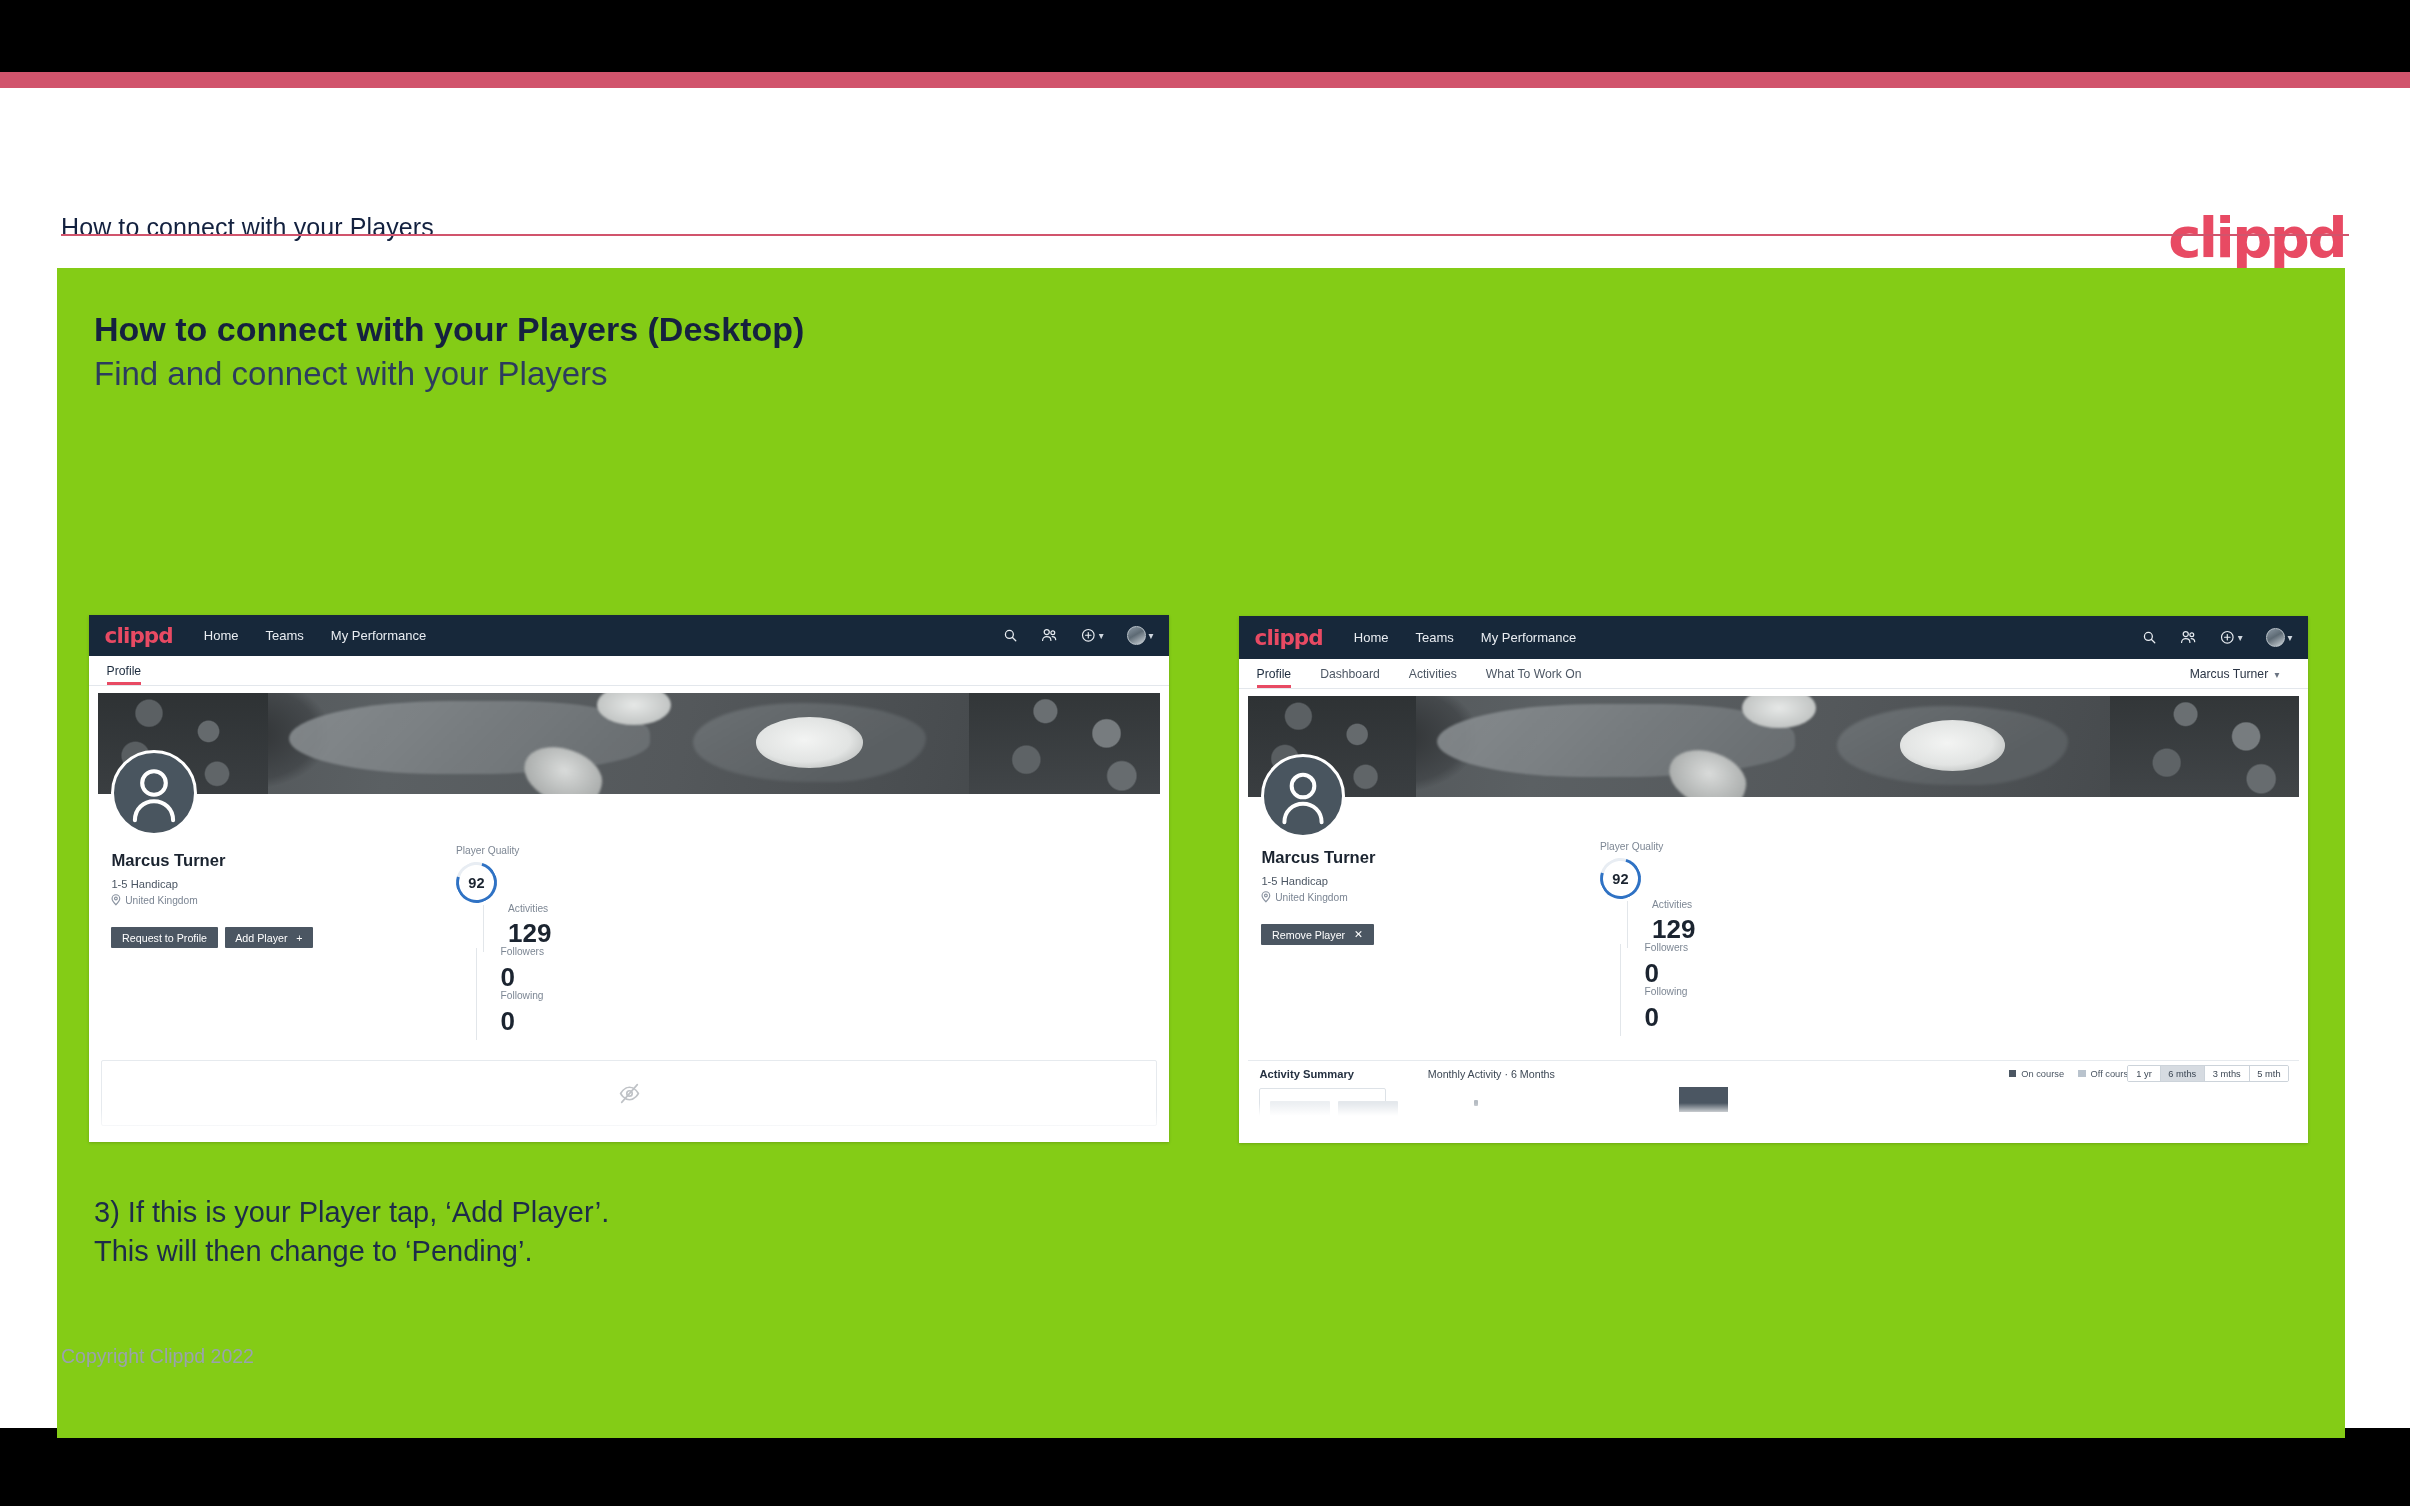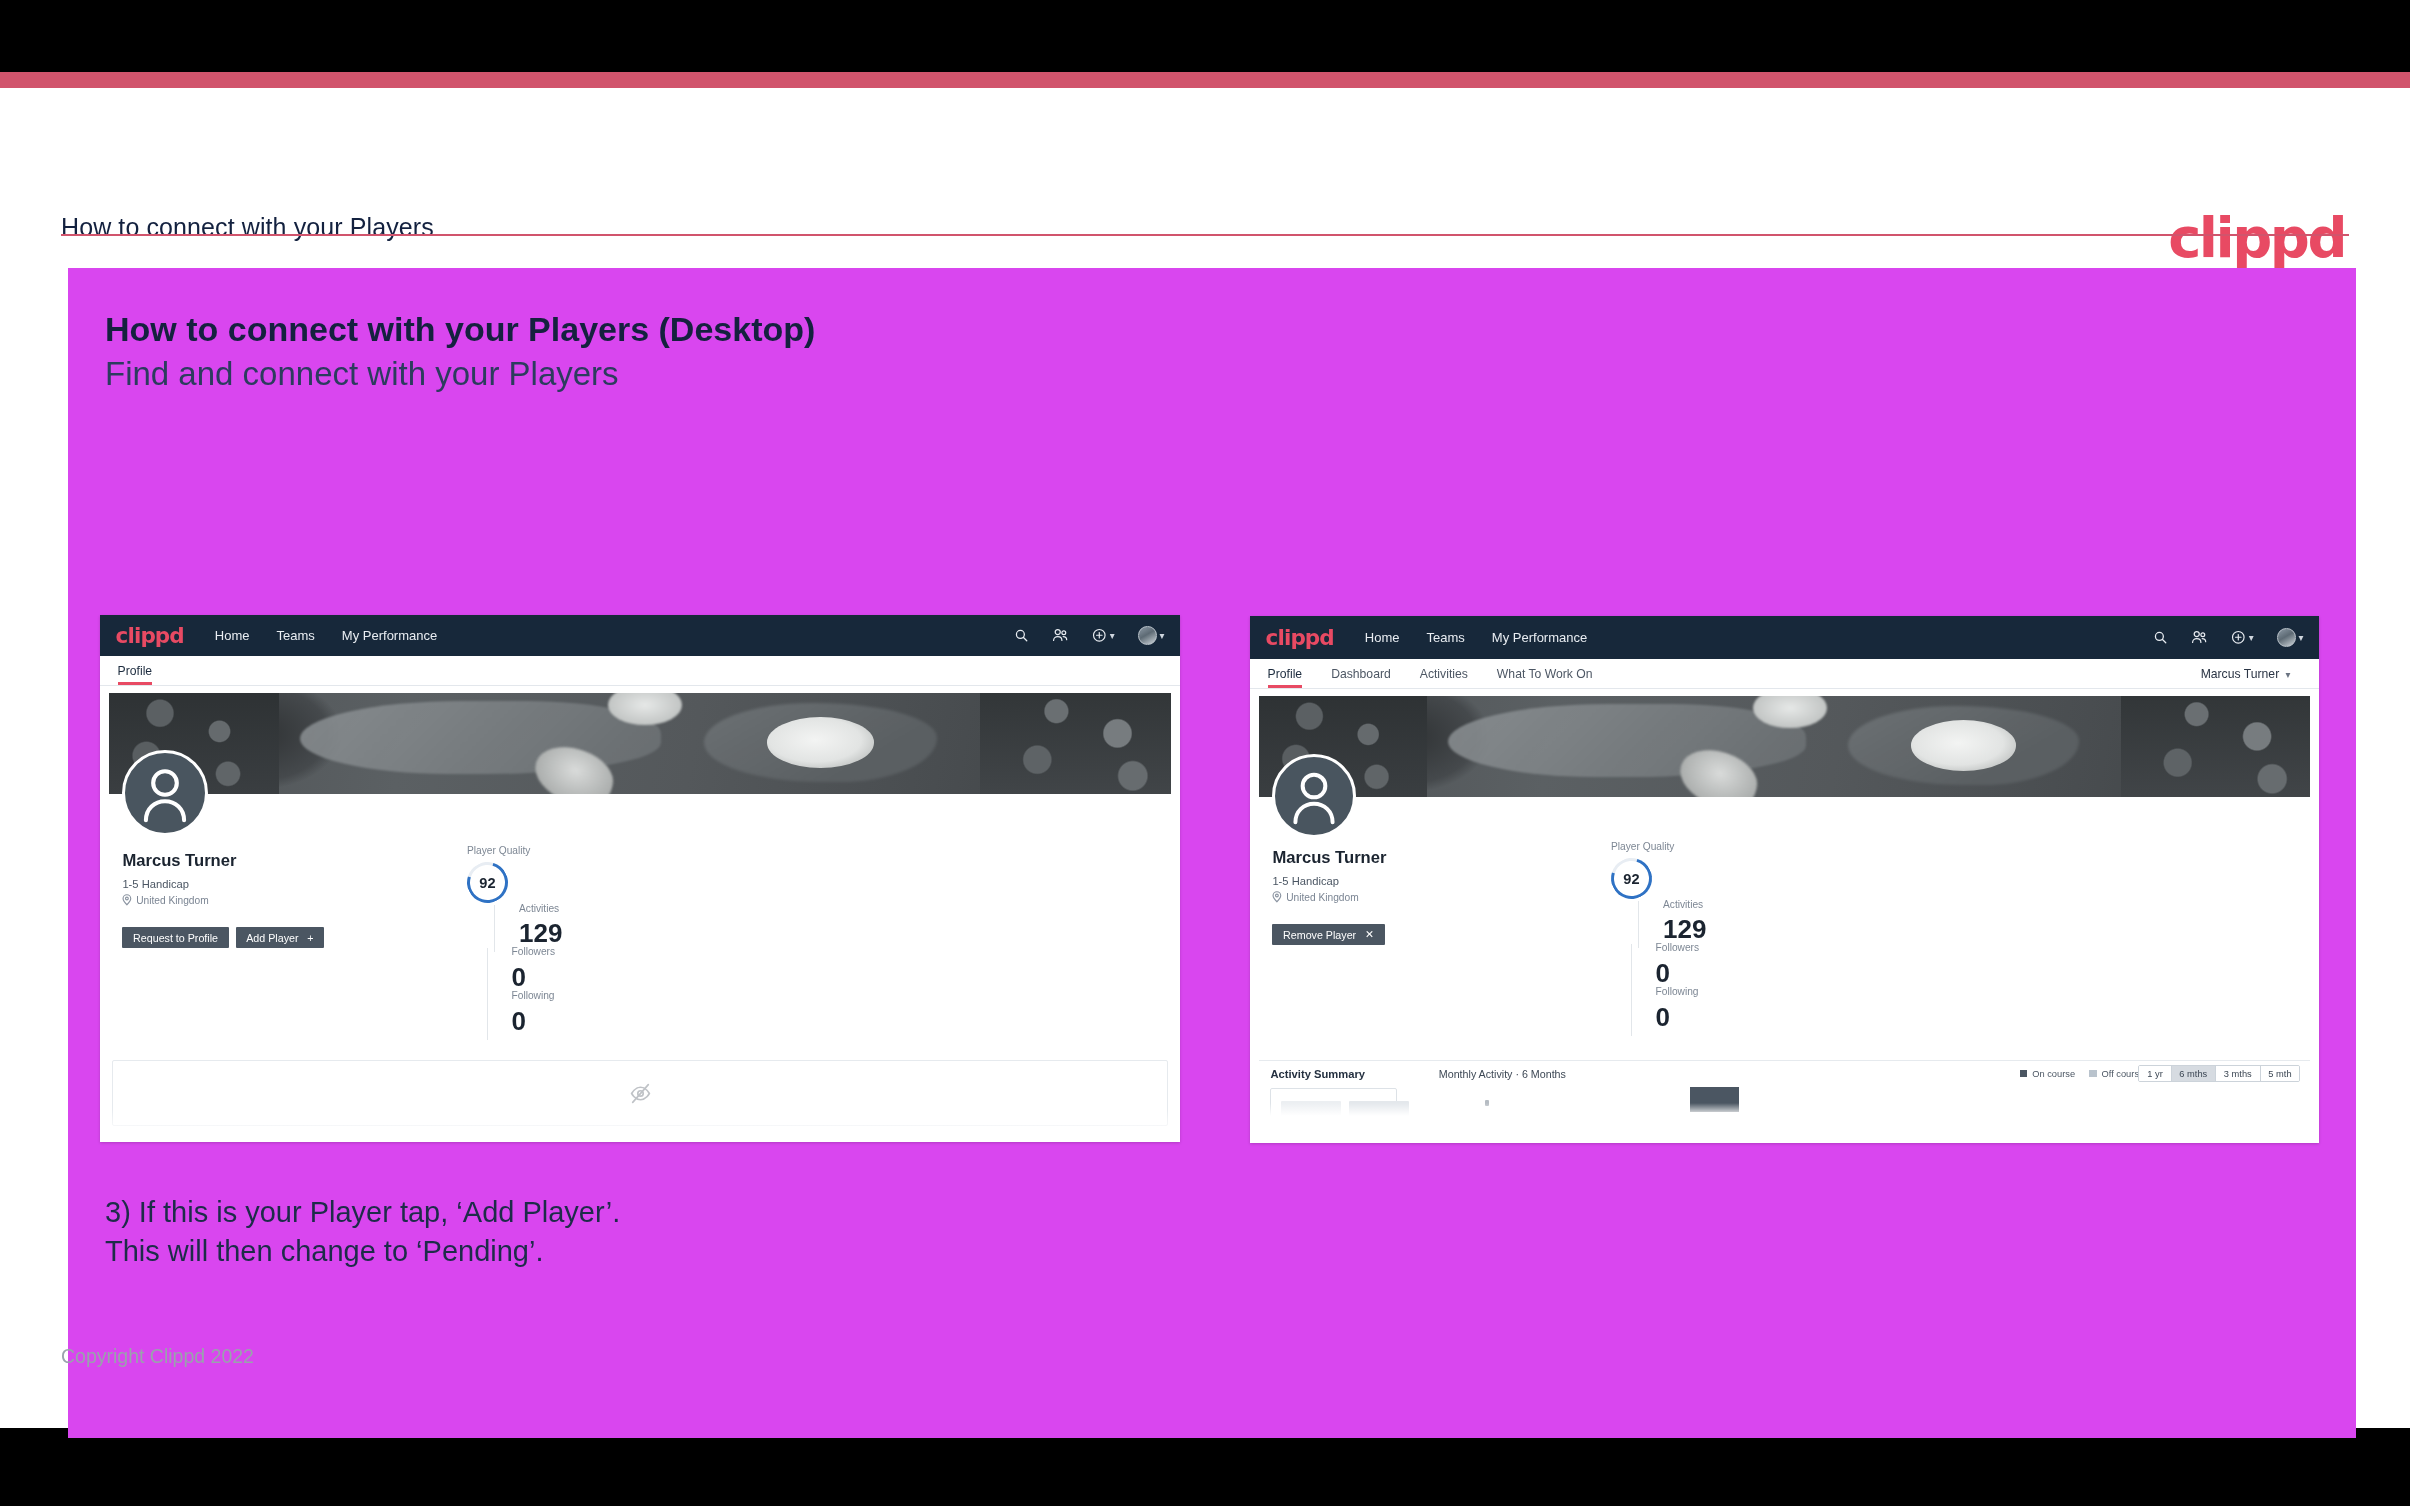--- a/index.html
+++ b/index.html
@@ -37,22 +37,22 @@
     letter-spacing:-2.5px; line-height:1;
     font-family:"DejaVu Sans", sans-serif;
   }
   .header-rule {
     position:absolute; left:61px; top:146px; width:2288px; height:2px;
     background:#d1546c;
   }
 
   
   .panel {
-    position:absolute; left:68px; top:180px; width:2288px; height:1170px;
-    background:#d946ef;
+    position:absolute; left:57px; top:180px; width:2288px; height:1170px;
+    background:#84cc16;
   }
 
   .heading-block { position:absolute; left:37px; top:41px; }
   .heading-main {
     font-size:34px; font-weight:700; color:#15213f; line-height:1.22;
     white-space:nowrap;
   }
   .heading-sub {
     font-size:33px; font-weight:400; color:#2c3c5e; line-height:1.22;
     margin-top:3.9px; white-space:nowrap;

